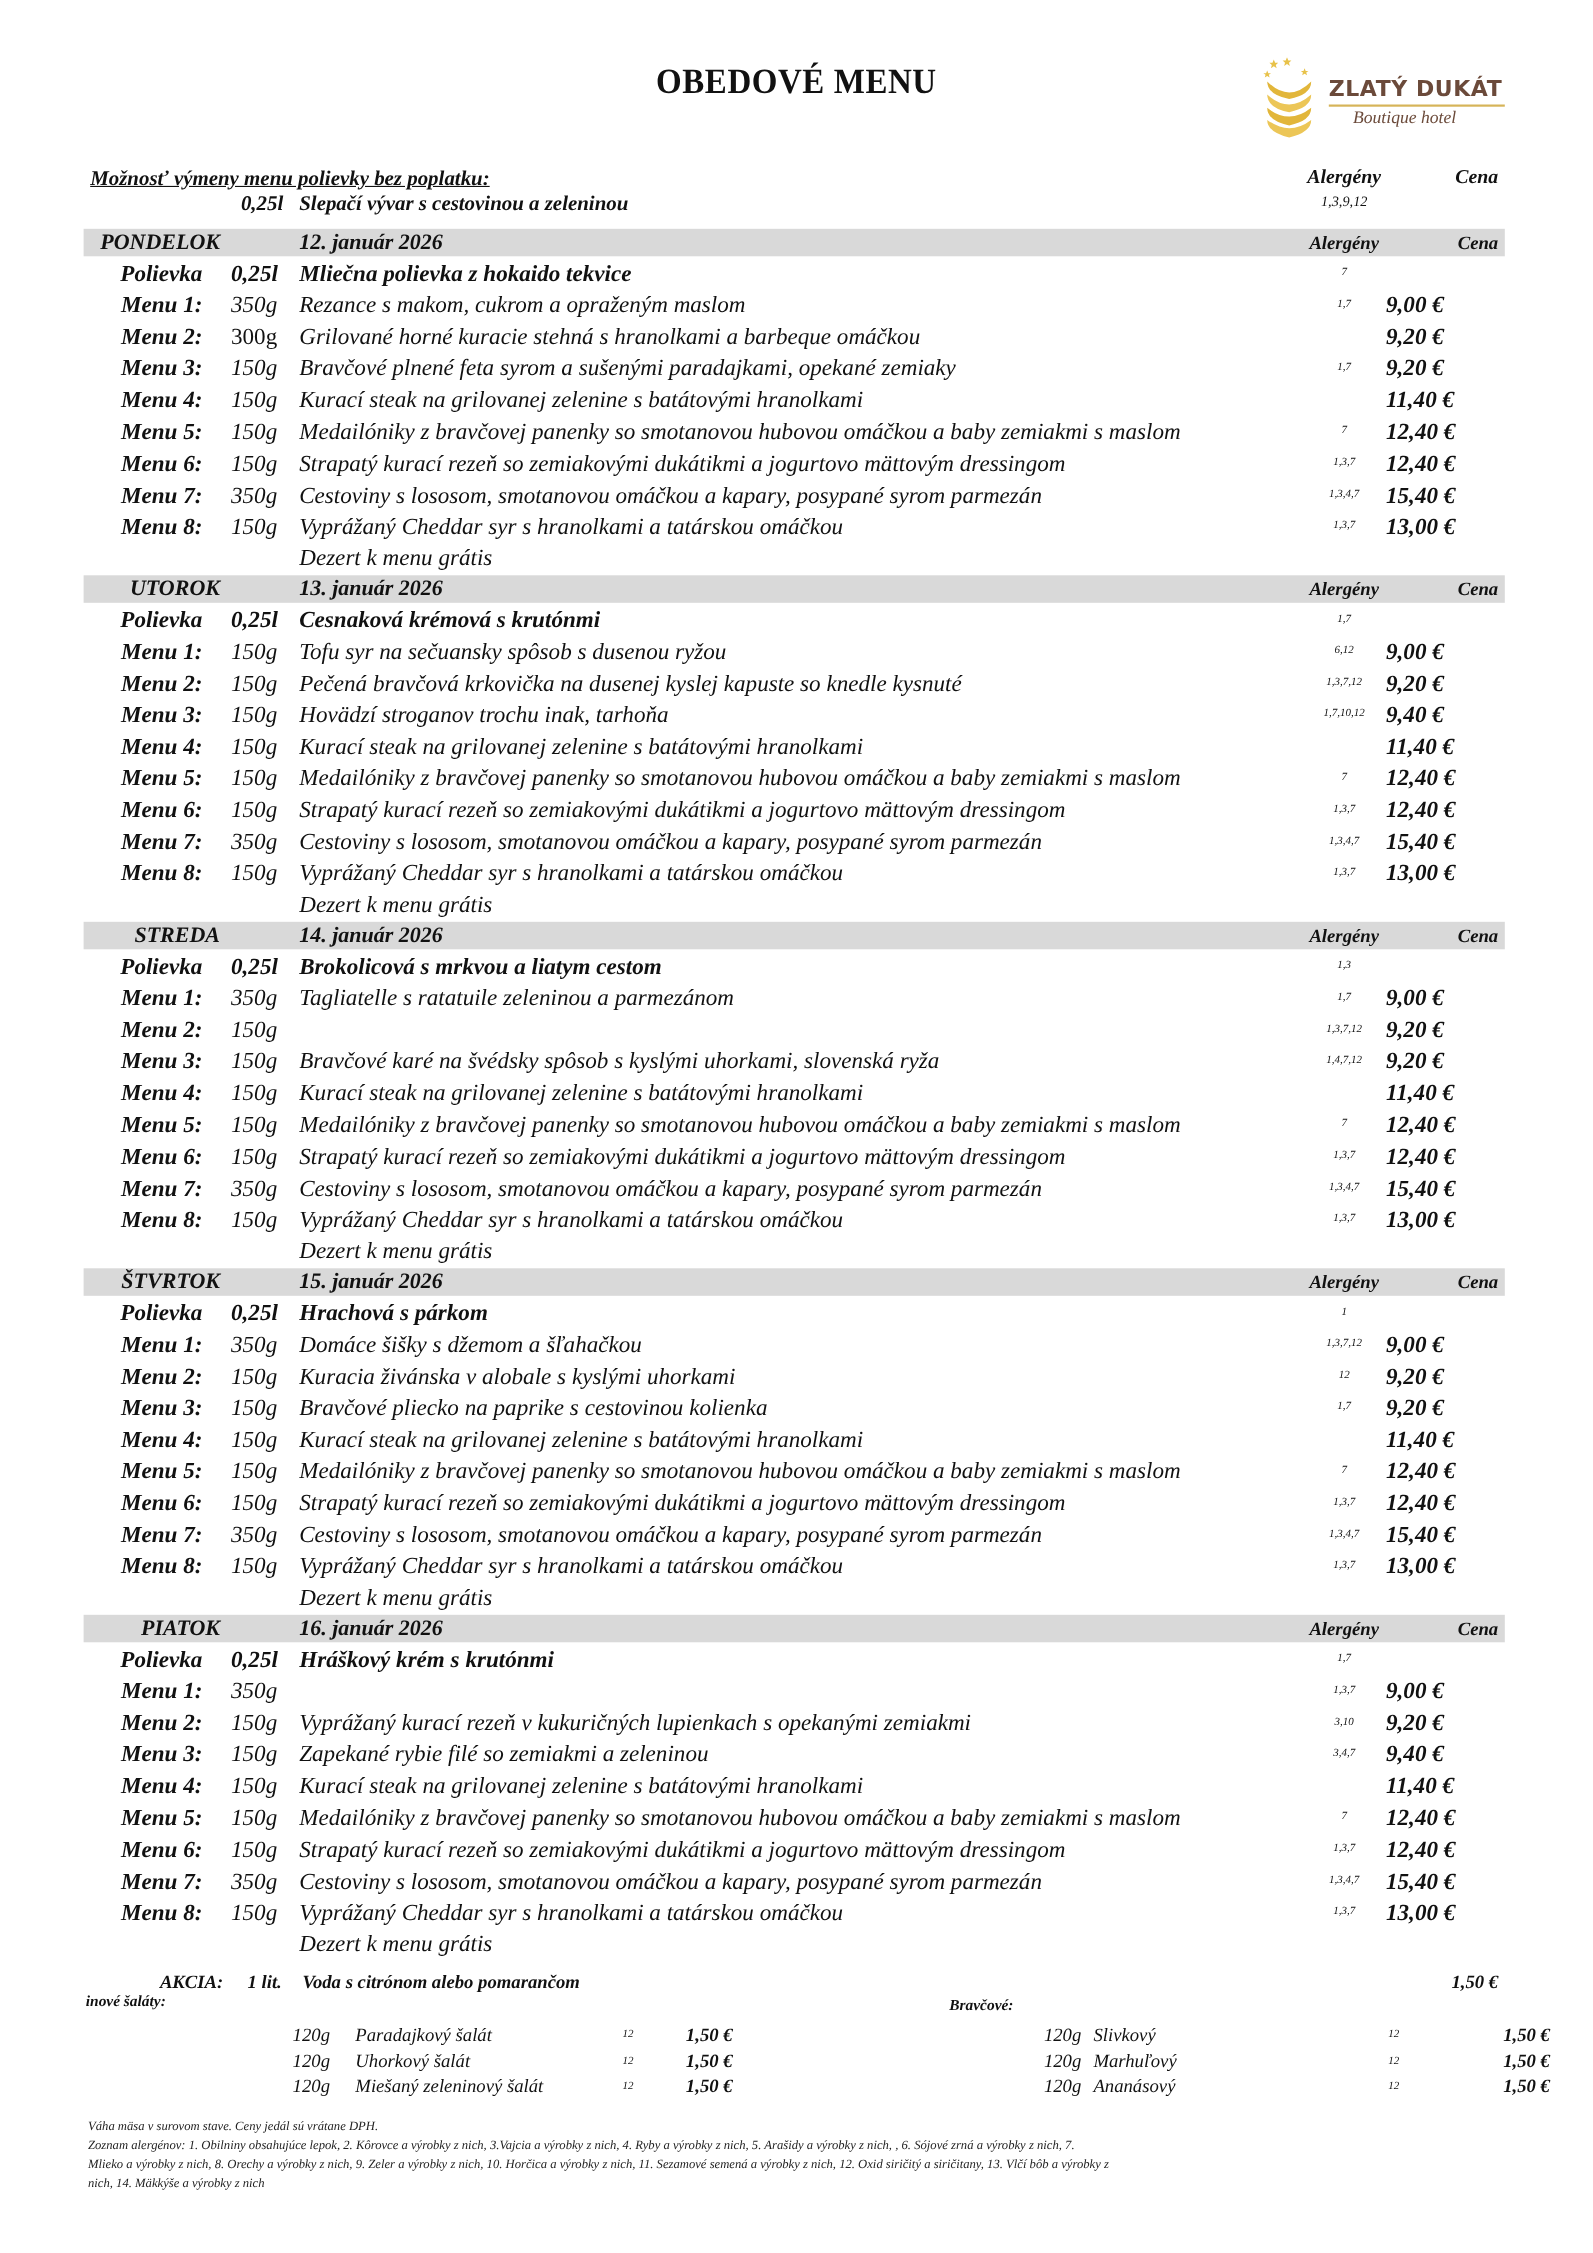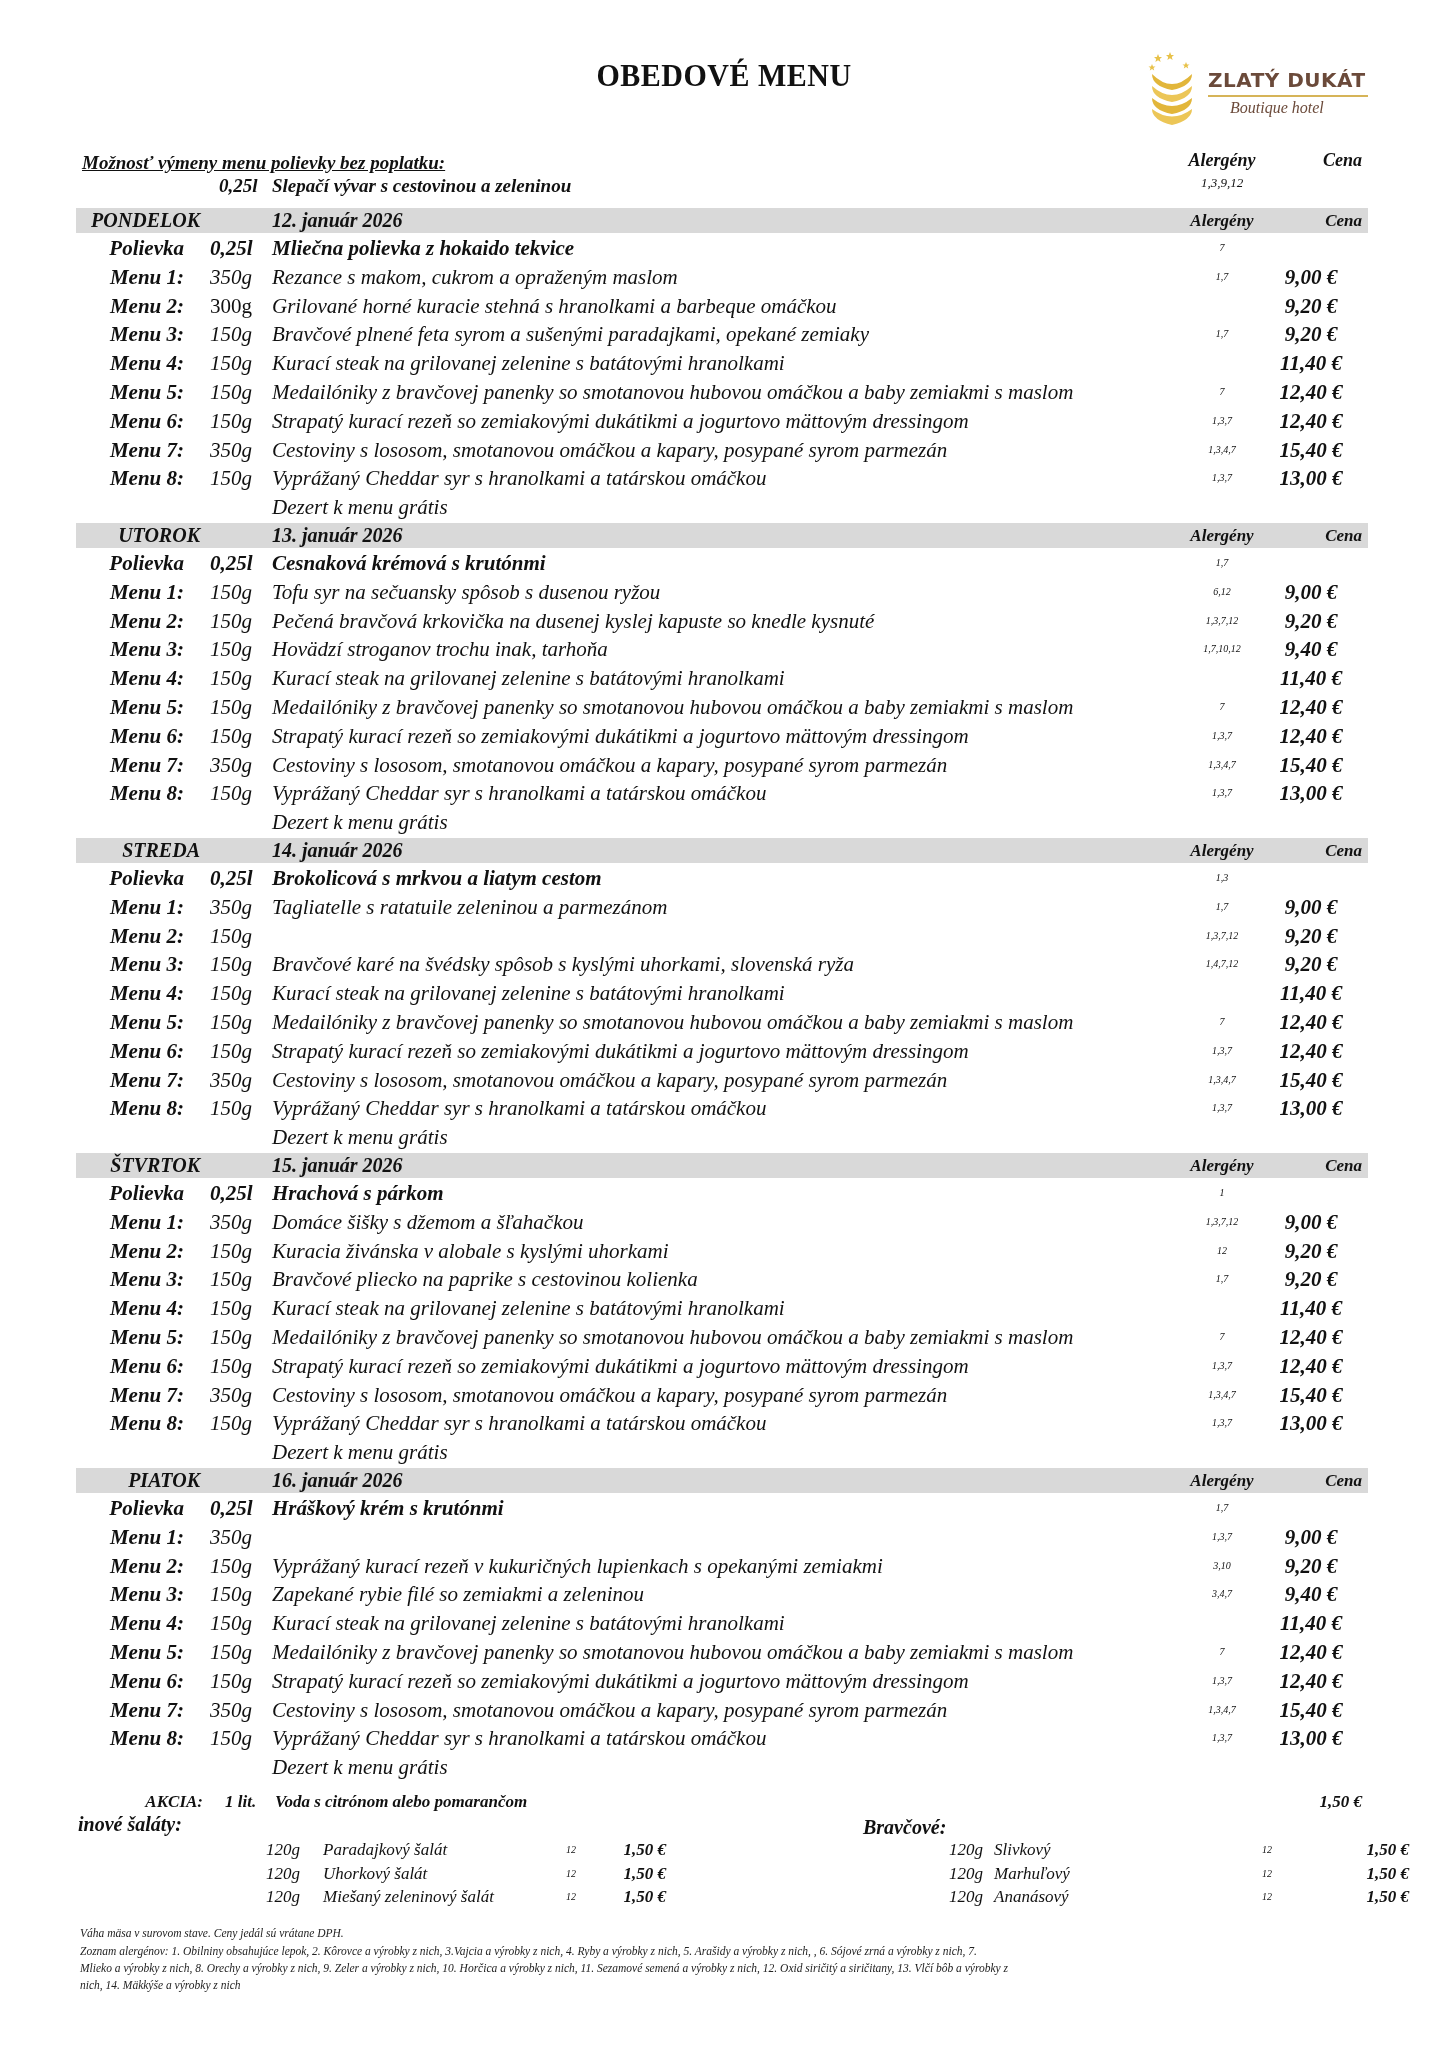--- a/index.html
+++ b/index.html
@@ -50,29 +50,29 @@
   .hdr-price { position: absolute; left: 1290px; width: 72px; text-align: right; top: 0; line-height: 25px; font-size: 17px; font-weight: bold; font-style: italic; }
 
   .row { position: absolute; left: 0; width: 1432px; height: 28px; line-height: 28px; white-space: nowrap; }
   .lbl { position: absolute; right: 1248px; font-size: 21px; font-weight: bold; font-style: italic; }
   .wt { position: absolute; left: 210px; font-size: 21px; font-style: italic; }
   .wt.bold { font-weight: bold; }
   .wt.upright { font-style: normal; }
   .nm { position: absolute; left: 272px; font-size: 21px; font-style: italic; }
   .nm.bold { font-weight: bold; }
   .alg { position: absolute; left: 1180px; width: 84px; text-align: center; font-size: 10px; font-style: italic; }
-  .price { position: absolute; left: 1260px; width: 102px; text-align: center; font-size: 21px; font-weight: bold; font-style: italic; }
+  .price { position: absolute; left: 1260px; width: 102px; text-align: left; font-size: 21px; font-weight: bold; font-style: italic; }
 
   .akcia { position: absolute; left: 0; top: 1790px; width: 1448px; height: 24px; line-height: 24px; white-space: nowrap; }
   .akcia .a-lbl { position: absolute; right: 1245px; font-size: 17px; font-weight: bold; font-style: italic; }
   .akcia .a-qty { position: absolute; left: 225px; font-size: 17px; font-weight: bold; font-style: italic; }
   .akcia .a-nm { position: absolute; left: 275px; font-size: 17px; font-weight: bold; font-style: italic; }
   .akcia .a-price { position: absolute; left: 1260px; width: 102px; text-align: right; font-size: 17px; font-weight: bold; font-style: italic; }
 
-  .sec-label { position: absolute; font-size: 20px; font-weight: bold; font-style: italic; white-space: nowrap; }
+  .sec-label { position: absolute; font-size: 14px; font-weight: bold; font-style: italic; white-space: nowrap; }
   .side { position: absolute; height: 23px; line-height: 23px; white-space: nowrap; font-style: italic; margin-left: 44px; }
   .side .s-wt { position: absolute; left: 0; font-size: 17px; }
   .side .s-nm { position: absolute; font-size: 17px; }
   .side .s-alg { position: absolute; font-size: 10px; }
   .side .s-price { position: absolute; font-size: 17px; font-weight: bold; text-align: right; width: 80px; }
 
   .footer { position: absolute; left: 80px; width: 1200px; font-size: 11.5px; font-style: italic; line-height: 17px; color: #222; }
 </style>
 </head>
 <body>

